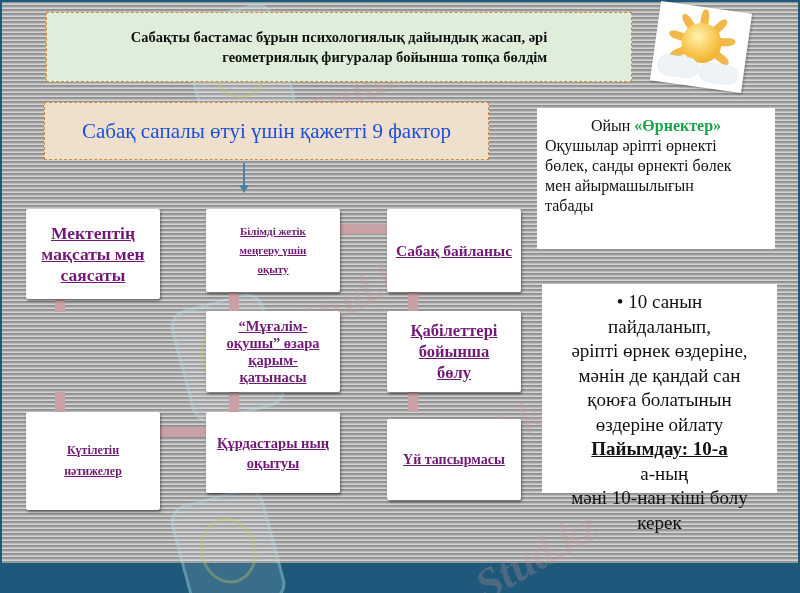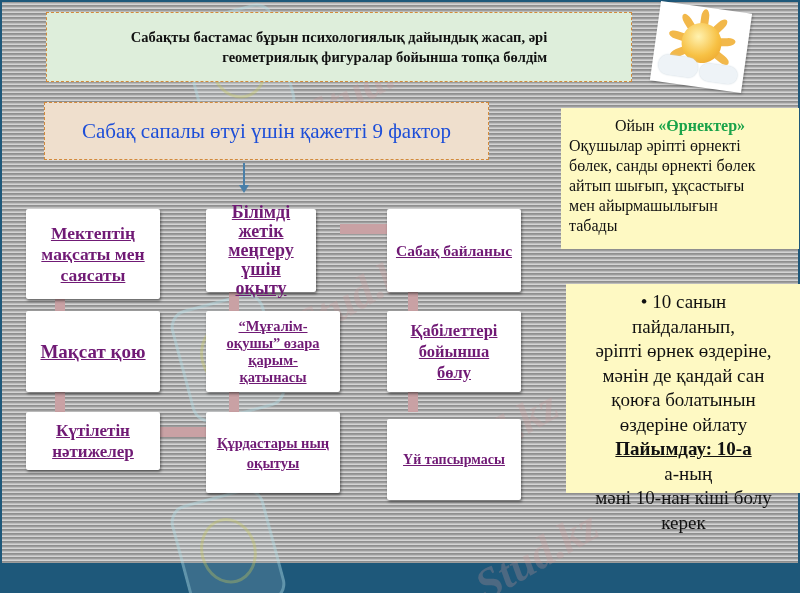--- a/index.html
+++ b/index.html
@@ -80,22 +80,22 @@
       border-top: 8px solid #4a7fa8;
     }
     .connector { position: absolute; background: #c9a1a4; }
     .node {
       position: absolute; background: #ffffff; border-radius: 2px;
       box-shadow: 1px 2px 3px rgba(0,0,0,0.45);
       display: flex; align-items: center; justify-content: center; text-align: center;
       font-weight: bold; color: #701a75; box-sizing: border-box; padding: 4px; text-decoration: underline;
     }
     .info-box {
-      position: absolute; background: #fef9c3; box-sizing: border-box;
-      color: #111; font-size: 16px; line-height: 20px; margin-left: 24px;
+      position: absolute; background: #ffffff; box-sizing: border-box;
+      color: #111; font-size: 16px; line-height: 20px;
     }
     .game-title { text-align: center; }
     .game-title .green { color: #1aa34a; font-weight: bold; }
     .rule-box { text-align: center; font-size: 19px; line-height: 24.5px; padding: 6px 22px; }
     .rule-box .underline { text-decoration: underline; font-weight: bold; }
   </style>
 </head>
 <body>
 
 <div class="slide">
@@ -142,31 +142,28 @@
   <div class="connector" style="left:408px;top:292px;width:10px;height:20px;"></div>
   <div class="connector" style="left:408px;top:392px;width:10px;height:20px;"></div>
 
   <div class="node" style="left:26px;top:209px;width:134px;height:90px;font-size:17.5px;line-height:21px;">
     <div>
       <div>Мектептің</div>
       <div>мақсаты мен</div>
       <div>саясаты</div>
     </div>
   </div>
-  <div class="node" style="left:26px;top:311px;width:134px;height:81px;font-size:19px;">
-    <div>Мақсат қою</div>
-  </div>
-  <div class="node" style="left:26px;top:412px;width:134px;height:58px;font-size:17px;line-height:21px;">
+  <div class="node" style="left:26px;top:412px;width:134px;height:98px;font-size:12px;line-height:21px;">
     <div>
       <div>Күтілетін</div>
       <div>нәтижелер</div>
     </div>
   </div>
 
-  <div class="node" style="left:206px;top:209px;width:110px;height:83px;font-size:18px;line-height:19px;">
+  <div class="node" style="left:206px;top:209px;width:134px;height:83px;font-size:11px;line-height:19px;">
     <div>
       <div>Білімді жетік</div>
       <div>меңгеру үшін</div>
       <div>оқыту</div>
     </div>
   </div>
   <div class="node" style="left:206px;top:311px;width:134px;height:81px;font-size:14.5px;line-height:17px;">
     <div>
       <div>“Мұғалім-</div>
       <div>оқушы” өзара</div>
@@ -194,21 +191,20 @@
   <div class="node" style="left:387px;top:412px;width:134px;height:81px;font-size:14px;margin-top:7px;">
     <div>Үй  тапсырмасы</div>
   </div>
 
   <div class="info-box" style="left:537px;top:108px;width:238px;height:141px;padding:8px 8px;">
     <div class="game-title">
       <span>Ойын </span><span class="green">«Өрнектер»</span>
     </div>
     <div>Оқушылар  әріпті өрнекті</div>
     <div>бөлек, санды  өрнекті бөлек</div>
-    <div>айтып шығып, ұқсастығы</div>
     <div>мен айырмашылығын</div>
     <div>табады</div>
   </div>
 
   <div class="info-box rule-box" style="left:542px;top:284px;width:235px;height:209px;">
     <div>• 10 санын пайдаланып,</div>
     <div>әріпті өрнек өздеріне,</div>
     <div>мәнін де қандай сан</div>
     <div>қоюға  болатынын</div>
     <div>өздеріне ойлату</div>

